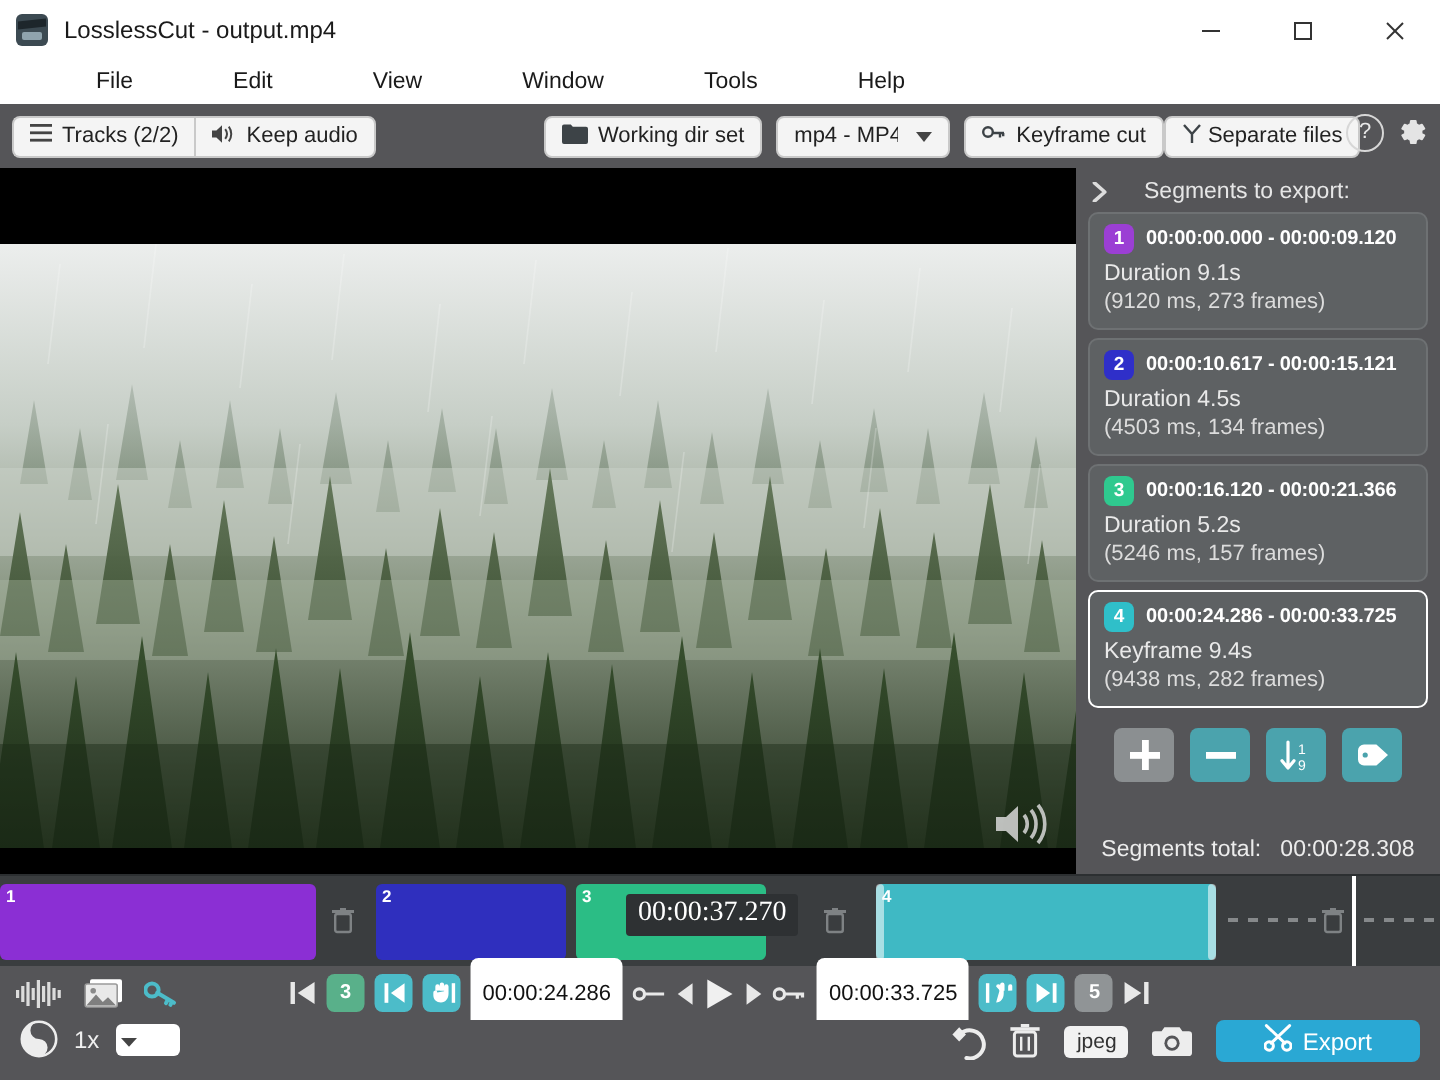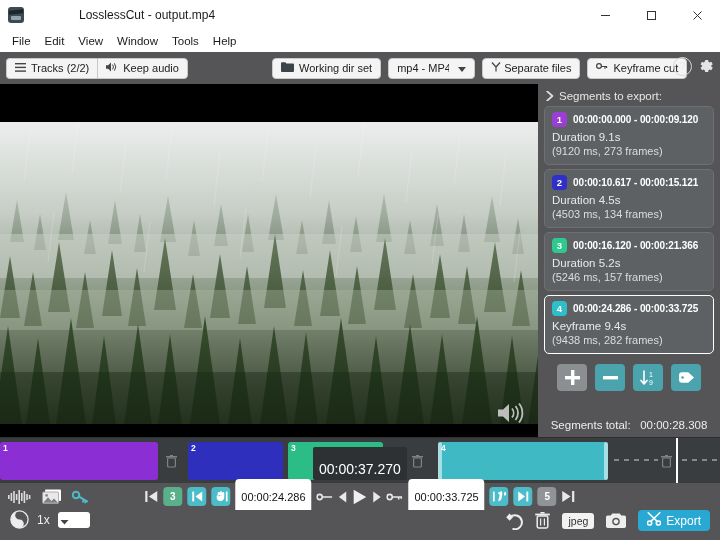--- a/index.html
+++ b/index.html
@@ -18,21 +18,20 @@
   }
 
   
   .titlebar {
     height: 30px;
     background: #ffffff;
     display: flex;
     align-items: center;
     flex: 0 0 30px;
     position: relative;
-    gap: 47px;
   }
   .tb-icon {
     width: 16px; height: 16px;
     margin-left: 8px; margin-right: 8px;
     border-radius: 3px;
     background: #3c4a52;
     position: relative;
     flex: 0 0 16px;
   }
   .tb-icon::before {
@@ -74,20 +73,21 @@
     background: #ffffff;
     display: flex;
     align-items: center;
     padding-left: 5px;
   }
   .menu-item {
     font-size: 11.5px;
     color: #1a1a1a;
     padding: 2px 7px;
     white-space: nowrap;
+    margin-left: 36px;
   }
 
   
   .toptoolbar {
     height: 28px;
     flex: 0 0 28px;
     background: #555558;
     display: flex;
     align-items: center;
     position: relative;
@@ -164,21 +164,21 @@
     flex: 1 1 auto;
     background: #555558;
     display: flex;
     flex-direction: column;
     padding: 4px 6px 0 6px;
     min-width: 0;
   }
   .seg-header {
     display: flex;
     align-items: center;
-    gap: 5px;
+    gap: 18px;
     font-size: 11.5px;
     color: #e6e6e6;
     padding: 2px 0 4px 2px;
   }
   .chev { color: #d9d9d9; display: flex; }
   .seg-list {
     display: flex;
     flex-direction: column;
     gap: 4px;
     overflow: hidden;
@@ -282,23 +282,24 @@
     position: absolute;
     top: 0; width: 2px; height: 46px;
     background: #ffffff;
   }
   .tl-time {
     position: absolute;
     top: 9px;
     background: #2e3133;
     color: #ffffff;
     font-size: 14px;
-    padding: 14px 6px 3px 6px;
+    padding: 2px 6px 3px 6px;
     border-radius: 2px;
     white-space: nowrap;
+    font-family: Liberation Serif, serif;
   }
   .tl-handle {
     position: absolute;
     top: 4px; height: 38px; width: 4px;
     background: rgba(255,255,255,.55);
     border-radius: 2px;
   }
 
   
   .ctrlbar {
@@ -370,21 +371,21 @@
     font-size: 10.5px;
     border-radius: 3px;
     padding: 2px 6px;
   }
   .export-btn {
     background: #2aa8d4;
     color: #fff;
     border-radius: 4px;
     height: 21px;
     display: flex; align-items: center; gap: 5px;
-    padding: 0 9px;
+    padding: 0 24px;
     font-size: 12px;
   }
 </style>
 </head>
 <body>
 
 <div id="app">
 
   <div class="titlebar">
     <div class="tb-icon"></div>
@@ -456,39 +457,39 @@
       <div class="group">
         <div class="pill" style="gap:9px;">
           <span style="overflow:hidden; max-width:52px; display:block; text-overflow:clip;">mp4 - MP4</span>
           <span>
             <svg width="8" height="5" viewBox="0 0 8 5">
                 <path d="M0 0h8L4 5z" fill="#444"></path>
               </svg>
           </span>
         </div>
       </div>
-      <div class="group">
-        <div class="pill" style="gap:3px;">
-          <span>
-            <svg width="10" height="10" viewBox="0 0 10 10">
-                <path d="M1 0.5 L5 5 L5 9.5 M9 0.5 L5 5" stroke="#3d4347" stroke-width="1.2" fill="none"></path>
-              </svg>
-          </span>
-          <span>Separate files</span>
-        </div>
-      </div>
       <div class="group" style="margin-right:0;">
         <div class="pill">
           <span>
             <svg width="12" height="10" viewBox="0 0 12 10">
                 <circle cx="3" cy="4" r="2.4" fill="none" stroke="#3d4347" stroke-width="1.2"></circle>
                 <path d="M5.2 4.5H11M9 4.5v2.2M10.6 4.5v1.6" stroke="#3d4347" stroke-width="1.2" fill="none"></path>
               </svg>
           </span>
           <span>Keyframe cut</span>
+        </div>
+      </div>
+      <div class="group">
+        <div class="pill" style="gap:3px;">
+          <span>
+            <svg width="10" height="10" viewBox="0 0 10 10">
+                <path d="M1 0.5 L5 5 L5 9.5 M9 0.5 L5 5" stroke="#3d4347" stroke-width="1.2" fill="none"></path>
+              </svg>
+          </span>
+          <span>Separate files</span>
         </div>
       </div>
     </div>
 
     <div class="tt-right">
       <div class="circlebtn">?</div>
       <div class="gear">
         <svg width="16" height="16" viewBox="0 0 16 16">
             <path fill="#e4e4e4" d="M8 5.1a2.9 2.9 0 100 5.8 2.9 2.9 0 000-5.8zm0 4.4a1.5 1.5 0 110-3 1.5 1.5 0 010 3z"></path>
             <path fill="#e4e4e4" d="M14.4 9.3l-1.2-.7a5.4 5.4 0 000-1.2l1.2-.7a.5.5 0 00.2-.6l-1.2-2a.5.5 0 00-.6-.2l-1.3.5a5.3 5.3 0 00-1-.6l-.2-1.4a.5.5 0 00-.5-.4h-2.3a.5.5 0 00-.5.4l-.2 1.4c-.4.2-.7.4-1 .6l-1.3-.5a.5.5 0 00-.6.2l-1.2 2a.5.5 0 00.2.6l1.2.7a5.4 5.4 0 000 1.2l-1.2.7a.5.5 0 00-.2.6l1.2 2a.5.5 0 00.6.2l1.3-.5c.3.3.6.5 1 .6l.2 1.4c0 .3.2.4.5.4h2.3c.3 0 .5-.1.5-.4l.2-1.4c.4-.1.7-.3 1-.6l1.3.5a.5.5 0 00.6-.2l1.2-2a.5.5 0 00-.2-.6z"></path>

